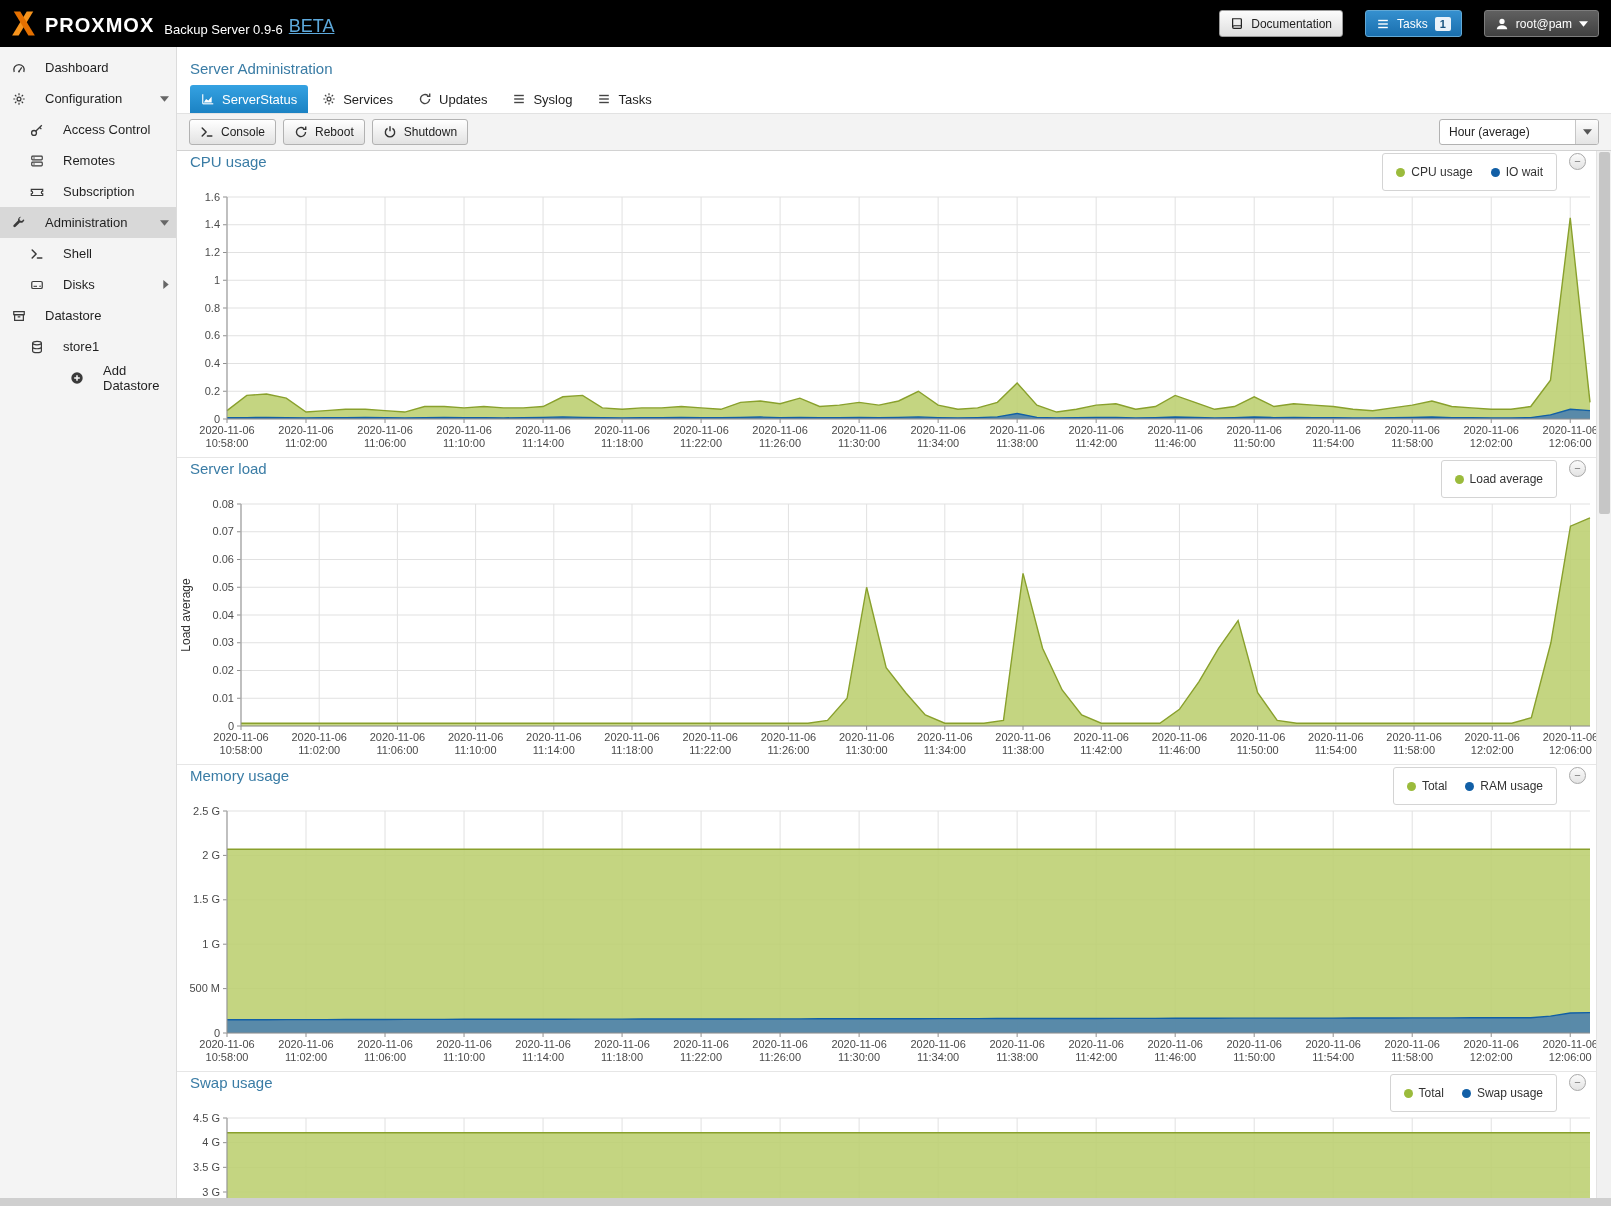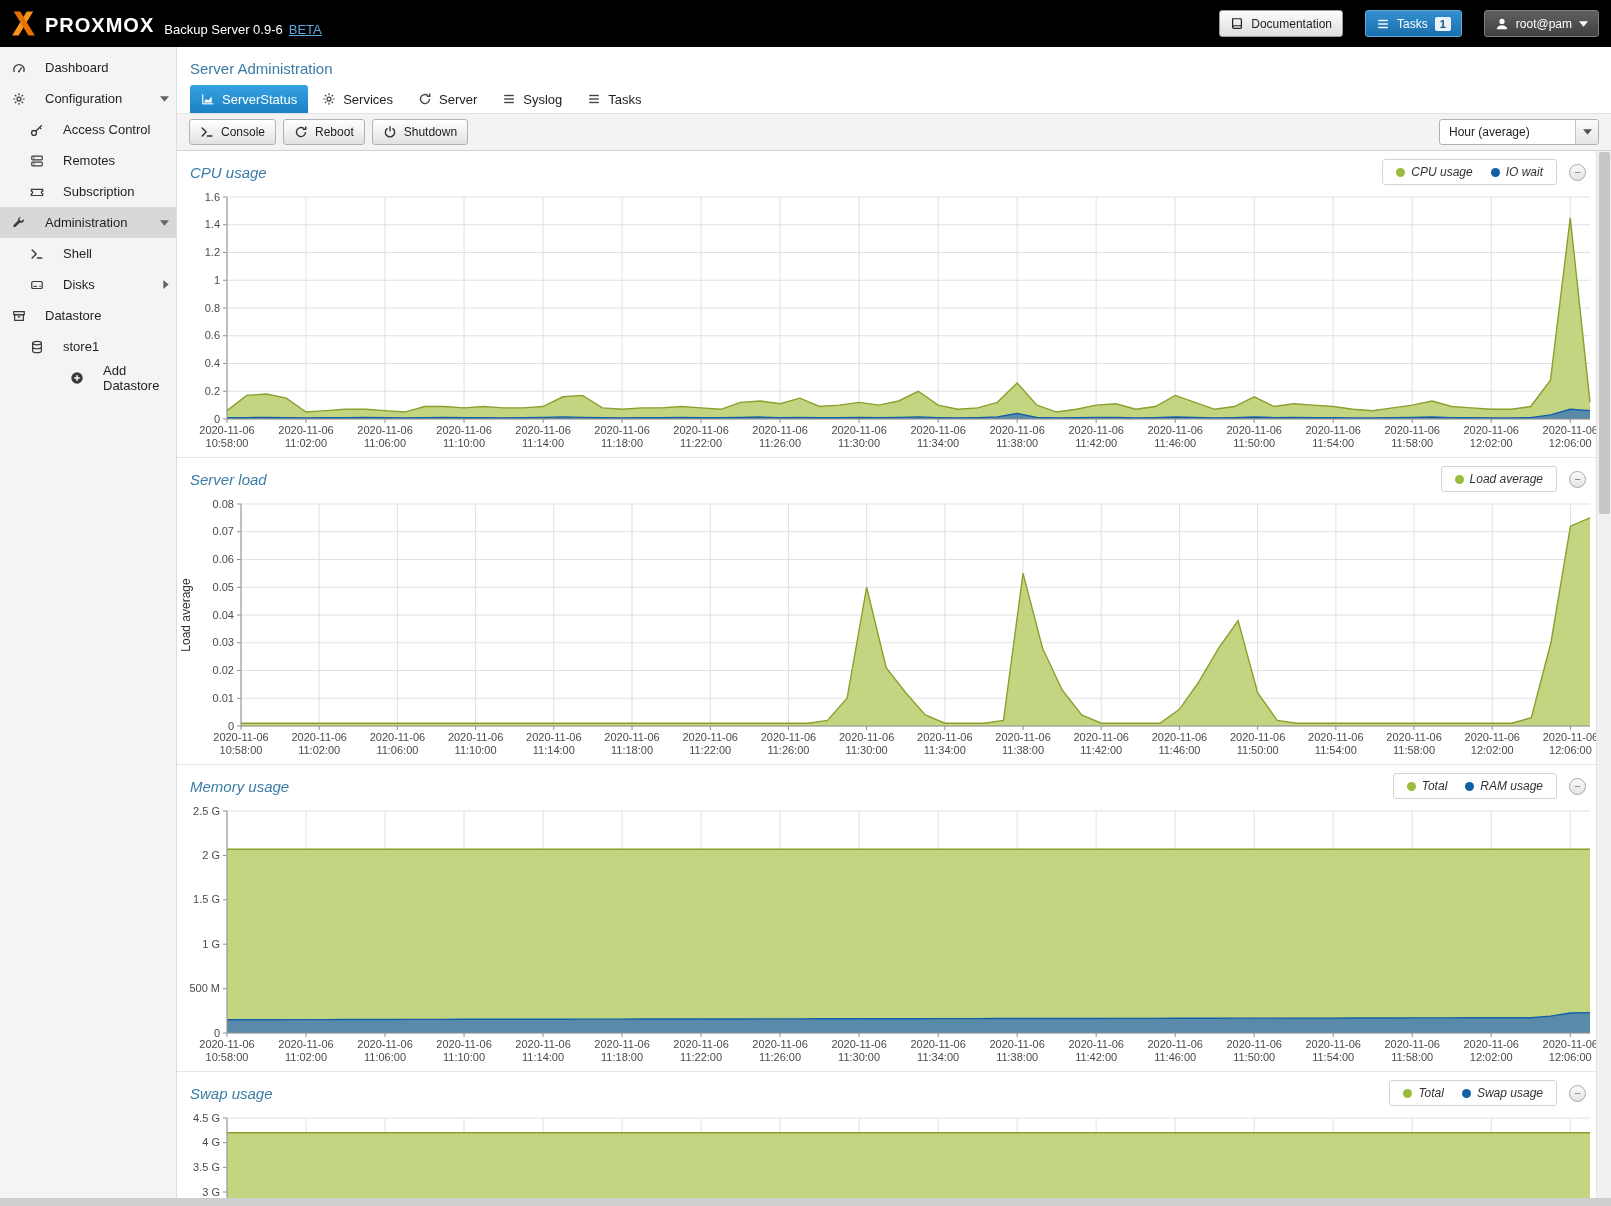--- a/index.html
+++ b/index.html
@@ -7,21 +7,21 @@
   body { width:1611px; height:1206px; overflow:hidden; background:#cfcfcf;
          font-family:"Liberation Sans", sans-serif; }
 
   
   .topbar { height:47px; background:#000; display:flex; align-items:center;
             justify-content:space-between; padding:0 12px 0 10px; }
   .brand { display:flex; align-items:flex-end; color:#fff; }
   .brand .logo { margin-right:8px; display:inline-flex; }
   .brand-name { font-size:20px; font-weight:bold; letter-spacing:1px; }
   .product { font-size:13px; margin-left:10px; }
-  .beta { color:#5da9dc; font-size:13px; margin-left:6px; text-decoration:underline; cursor:pointer; }
+  .beta { color:#5da9dc; font-size:18px; margin-left:6px; text-decoration:underline; cursor:pointer; }
   .topbar-right { display:flex; gap:22px; align-items:center; }
   .tb-btn { display:inline-flex; align-items:center; gap:7px; height:27px; padding:0 10px;
             font-size:12px; border-radius:3px; border:1px solid #9a9a9a;
             background:linear-gradient(#fcfcfc,#dedede); color:#222; cursor:pointer; font-family:inherit; }
   .tb-btn.tasks-btn { background:linear-gradient(#3590cf,#1a6fae); border-color:#62a9d6; color:#fff; }
   .tasks-badge { background:#e9f2f9; color:#17537f; border-radius:2px; padding:1px 5px;
                  font-size:11px; font-weight:bold; }
   .tb-btn.user-btn { background:linear-gradient(#606060,#404040); border-color:#7d7d7d; color:#fff; }
 
   
@@ -53,21 +53,21 @@
   .btn .ic { color:#333; }
   .combo { display:flex; align-items:center; width:160px; height:26px; border:1px solid #b2b2b2;
            border-radius:3px; background:#fff; font-size:12px; color:#222; cursor:pointer; overflow:hidden; }
   .combo-value { flex:1; padding:0 9px; }
   .combo-trigger { width:23px; height:100%; display:flex; align-items:center; justify-content:center;
                    border-left:1px solid #c6c6c6; background:linear-gradient(#fdfdfd,#e4e4e4); color:#555; }
 
   
   .charts { flex:1; position:relative; overflow:hidden; background:#fff; }
   .chart-panel { margin-right:15px; border-bottom:1px solid #e6e6e6; padding:2px 0 4px; }
-  .chart-head { display:flex; align-items:center; height:38px; padding:0 10px 0 13px;font-style:italic; }
+  .chart-head { display:flex; height:38px; padding:0 10px 0 13px; }
   .chart-title { color:#3a7ca5; font-size:15px; flex:1; }
   .legend { display:flex; align-items:center; gap:18px; border:1px solid #d4d4d4; border-radius:3px;
             padding:5px 13px; background:#fff; margin-right:12px; }
   .legend-item { display:flex; align-items:center; gap:6px; font-size:12px; color:#333; cursor:pointer; }
   .legend-dot { width:9px; height:9px; border-radius:50%; flex:none; }
   .panel-tool { width:17px; height:17px; border-radius:50%; border:1px solid #a8a8a8;
                 background:linear-gradient(#fbfbfb,#e3e3e3); color:#777; font-size:11px;
                 line-height:15px; text-align:center; cursor:pointer; flex:none; }
   .chart-body { height:262px; }
   .chart-body svg { display:block; }
@@ -286,21 +286,21 @@
             </span>
             <span>Services</span>
           </div>
           <div class="tab">
             <span class="ic">
               <svg viewBox="0 0 16 16" width="14" height="14">
                 <path d="M13.2 8a5.2 5.2 0 1 1-1.9-4" fill="none" stroke="currentColor" stroke-width="1.6"></path>
                 <path d="M13.4 1.6v3.2h-3.2" fill="none" stroke="currentColor" stroke-width="1.6"></path>
               </svg>
             </span>
-            <span>Server</span>
+            <span>Updates</span>
           </div>
           <div class="tab">
             <span class="ic">
               <svg viewBox="0 0 16 16" width="14" height="14">
                 <line x1="2.5" y1="4" x2="13.5" y2="4" stroke="currentColor" stroke-width="1.6"></line>
                 <line x1="2.5" y1="8" x2="13.5" y2="8" stroke="currentColor" stroke-width="1.6"></line>
                 <line x1="2.5" y1="12" x2="13.5" y2="12" stroke="currentColor" stroke-width="1.6"></line>
               </svg>
             </span>
             <span>Syslog</span>

